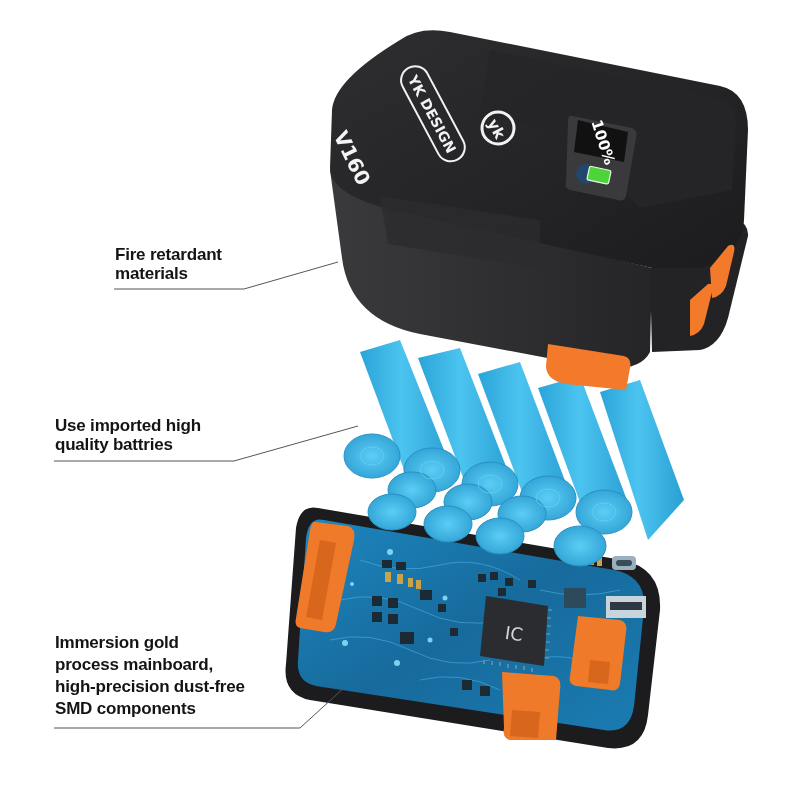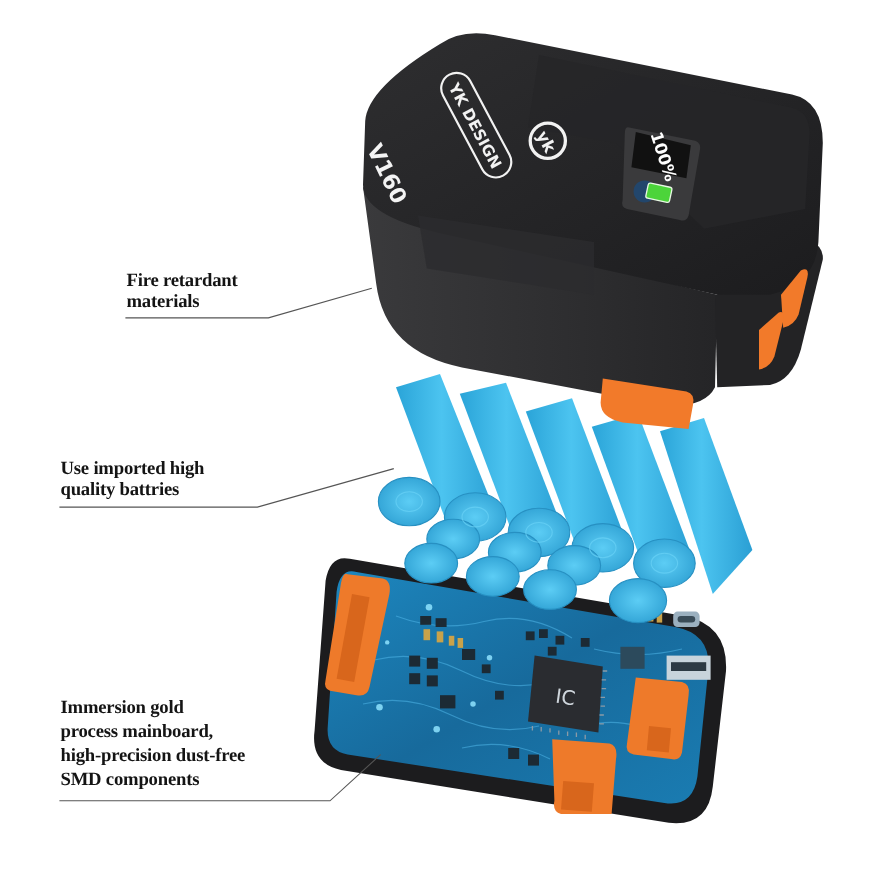--- a/index.html
+++ b/index.html
@@ -1,19 +1,19 @@
 <!DOCTYPE html>
 <html><head>
 <meta charset="utf-8">
 <style>
   html, body { margin:0; padding:0; background:#ffffff; }
   body { width:800px; height:800px; position:relative; overflow:hidden; font-family:"DejaVu Sans", sans-serif; }
   .stage { position:absolute; left:0; top:0; width:800px; height:800px; }
   .callout-text {
-    position:absolute; font-family:Liberation Serif, serif; font-weight:bold;
+    position:absolute; font-family:Liberation Sans, sans-serif; font-weight:bold;
     color:#141414; font-size:17px; line-height:19px; letter-spacing:-0.2px; white-space:pre-line;
   }
   svg text { font-family:"DejaVu Sans", sans-serif; }
 </style>
 </head>
 <body>
 
 <div class="stage">
   <svg width="800" height="800" viewBox="0 0 800 800" xmlns="http://www.w3.org/2000/svg">
     <defs>

